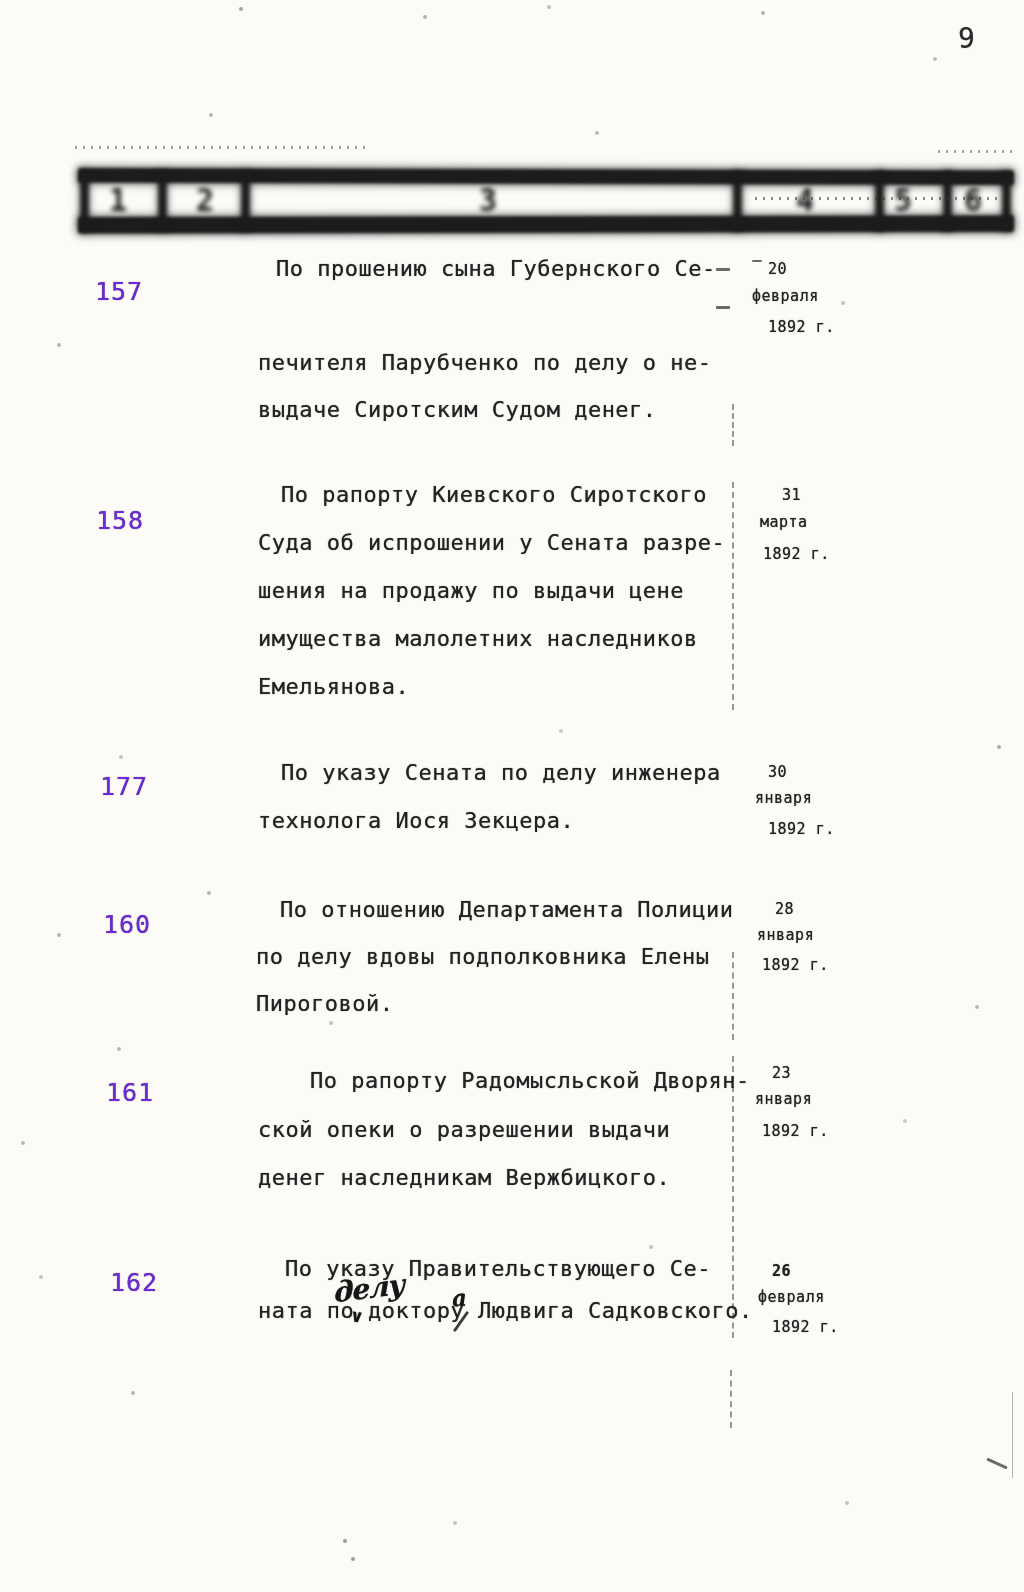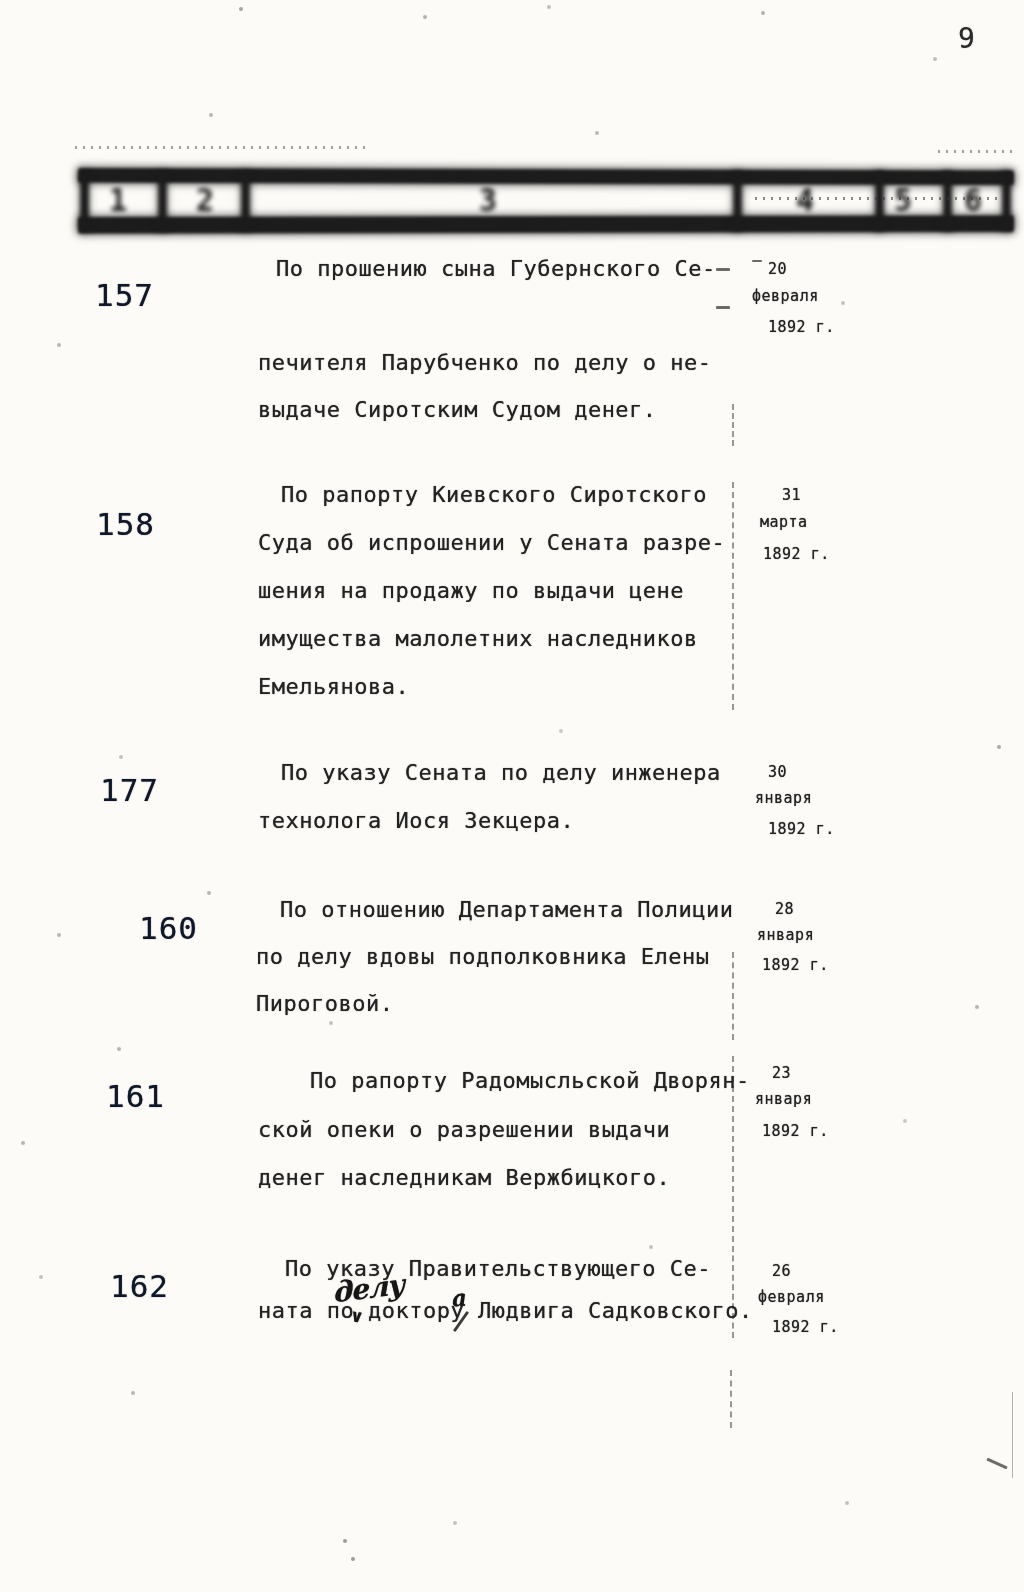--- a/index.html
+++ b/index.html
@@ -8,22 +8,22 @@
     background:#fcfbf8; overflow:hidden;
     font-family:"DejaVu Sans Mono", monospace; color:#1d1d1d;
   }
   
   .tline{
     position:absolute; white-space:nowrap;
     font-size:22px; line-height:26px; letter-spacing:.5px;
     color:#222; text-shadow:0 0 1px rgba(25,25,25,.75);
   }
   .num{
-    position:absolute; font-size:31px; letter-spacing:1px;
-    color:#0f172a; text-shadow:0 0 1px rgba(25,25,25,.8);
+    position:absolute; font-size:25px; letter-spacing:1px;
+    color:#6d28d9; text-shadow:0 0 1px rgba(25,25,25,.8);
   }
   .dline{
     position:absolute; white-space:nowrap;
     font-size:15px; color:#222; letter-spacing:.5px;
     text-shadow:0 0 1px rgba(25,25,25,.75);
   }
   .pageno{
     position:absolute; left:958px; top:22px;
     font-size:28px; color:#2a2a2a; text-shadow:0 0 1px rgba(30,30,30,.6);
   }
@@ -172,21 +172,21 @@
   <div class="entry">
     <div class="num" style="left:100px; top:772px;">177</div>
     <div class="tline" style="left:281px; top:760px;">По указу Сената по делу инженера</div>
     <div class="tline" style="left:258px; top:808px;">технолога Иося Зекцера.</div>
     <div class="dline" style="left:768px; top:763px;">30</div>
     <div class="dline" style="left:755px; top:789px;">января</div>
     <div class="dline" style="left:768px; top:820px;">1892 г.</div>
   </div>
 
   <div class="entry">
-    <div class="num" style="left:103px; top:910px;margin-left:36px;">160</div>
+    <div class="num" style="left:103px; top:910px;">160</div>
     <div class="tline" style="left:280px; top:897px;">По отношению Департамента Полиции</div>
     <div class="tline" style="left:256px; top:944px;">по делу вдовы подполковника Елены</div>
     <div class="tline" style="left:256px; top:991px;">Пироговой.</div>
     <div class="dline" style="left:775px; top:900px;">28</div>
     <div class="dline" style="left:757px; top:926px;">января</div>
     <div class="dline" style="left:762px; top:956px;">1892 г.</div>
   </div>
 
   <div class="entry">
     <div class="num" style="left:106px; top:1078px;">161</div>
@@ -199,18 +199,18 @@
   </div>
 
   <div class="entry">
     <div class="num" style="left:110px; top:1268px;">162</div>
     <div class="tline" style="left:285px; top:1256px;">По указу Правительствующего Се-</div>
     <div class="tline" style="left:258px; top:1298px;">ната по доктору Людвига Садковского.</div>
     <div class="hand word">делу</div>
     <div class="hand caret">∨</div>
     <div class="hand corr">а</div>
     <div class="strike"></div>
-    <div class="dline" style="left:772px; top:1262px;">26</div>
+    <div class="dline" style="left:772px; top:1262px;font-weight:bold;">26</div>
     <div class="dline" style="left:758px; top:1288px;">февраля</div>
     <div class="dline" style="left:772px; top:1318px;">1892 г.</div>
   </div>
 
 </div>
 
 </body></html>

